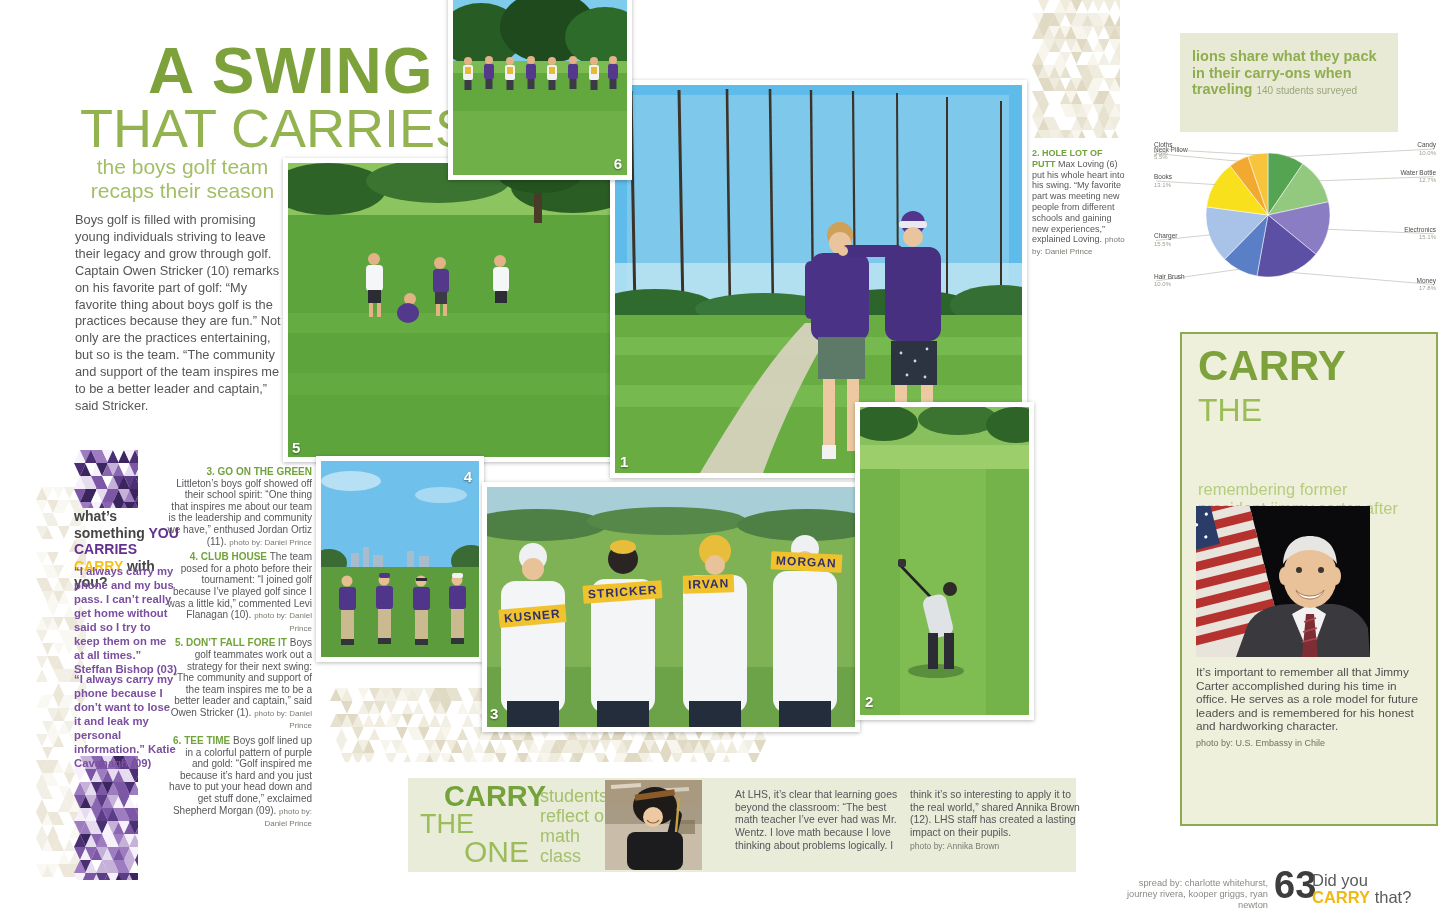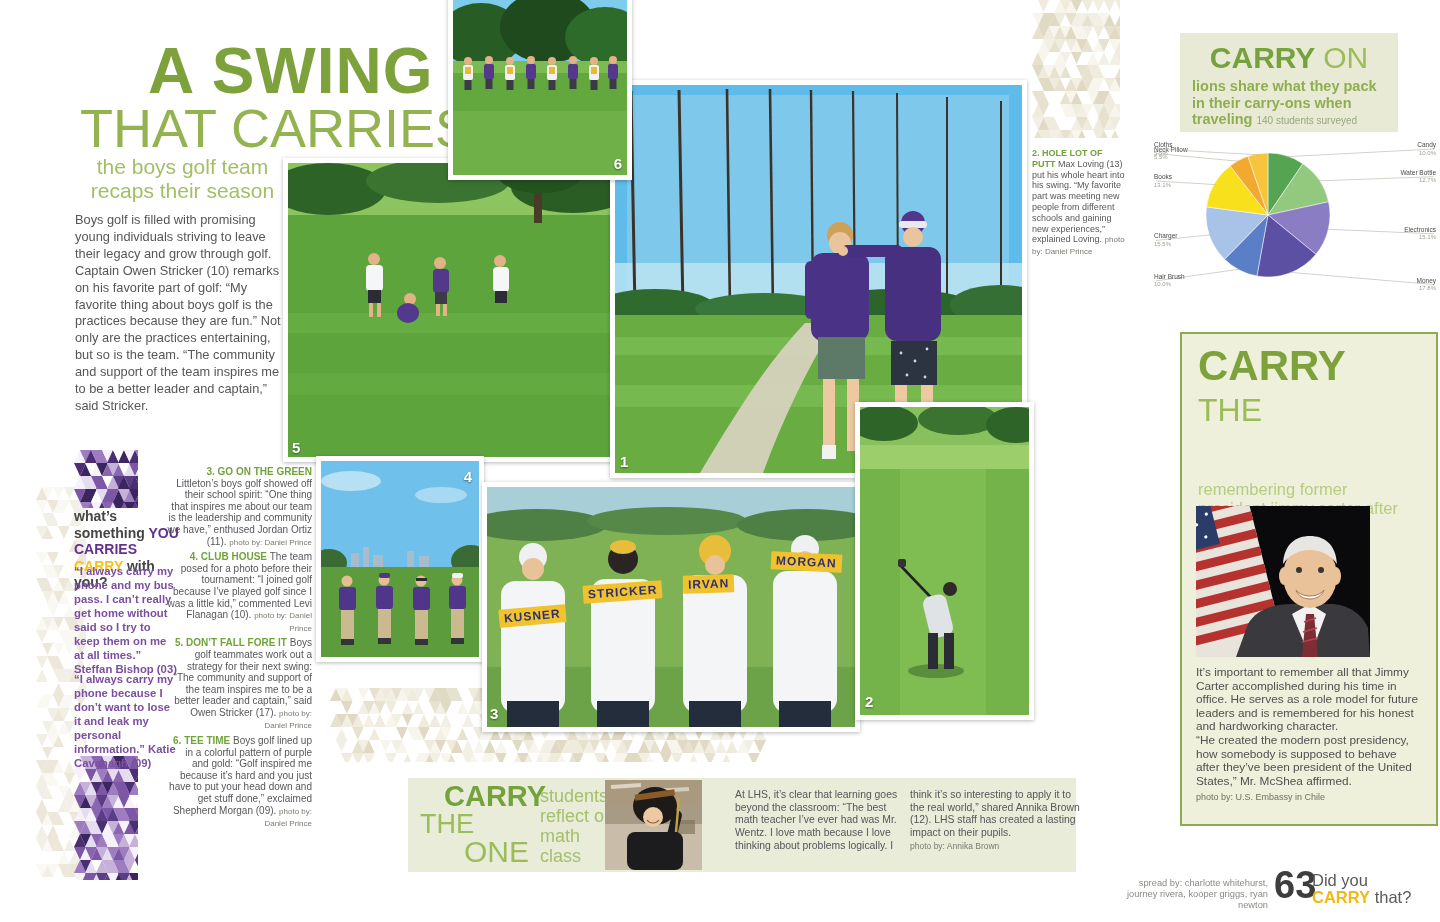--- a/index.html
+++ b/index.html
@@ -398,32 +398,29 @@
   <div class="quote" id="quote1">
     <span>“I always carry my phone and my bus pass. I can’t really get home without said so I try to keep them on me at all times.” </span><span>Steffan Bishop (03)</span>
   </div>
   <div class="quote" id="quote2">
     <span>“I always carry my phone because I don’t want to lose it and leak my personal information.” </span><span>Katie Cavanagh (09)</span>
   </div>
 
   <div class="cap-col" id="caps-left">
     <p class="cap"><span class="cap-h">3. GO ON THE GREEN </span><span>Littleton’s boys golf showed off their school spirit: “One thing that inspires me about our team is the leadership and community we have,” enthused Jordan Ortiz (11). </span><span class="cap-c">photo by: Daniel Prince</span></p>
     <p class="cap"><span class="cap-h">4. CLUB HOUSE </span><span>The team posed for a photo before their tournament: “I joined golf because I’ve played golf since I was a little kid,” commented Levi Flanagan (10). </span><span class="cap-c">photo by: Daniel Prince</span></p>
-    <p class="cap"><span class="cap-h">5. DON’T FALL FORE IT </span><span>Boys golf teammates work out a strategy for their next swing: “The community and support of the team inspires me to be a better leader and captain,” said Owen Stricker (17). </span><span class="cap-c">photo by: Daniel Prince</span></p>
+    <p class="cap"><span class="cap-h">5. DON’T FALL FORE IT </span><span>Boys golf teammates work out a strategy for their next swing: “The community and support of the team inspires me to be a better leader and captain,” said Owen Stricker (1). </span><span class="cap-c">photo by: Daniel Prince</span></p>
     <p class="cap"><span class="cap-h">6. TEE TIME </span><span>Boys golf lined up in a colorful pattern of purple and gold: “Golf inspired me because it’s hard and you just have to put your head down and get stuff done,” exclaimed Shepherd Morgan (09). </span><span class="cap-c">photo by: Daniel Prince</span></p>
   </div>
 
   <div class="cap-col" id="caps-right">
-    <p class="cap"><span class="cap-h">2. HOLE LOT OF PUTT </span><span>Max Loving (13) put his whole heart into his swing. “My favorite part was meeting new people from different schools and gaining new experiences,” explained Loving. </span><span class="cap-c">photo by: Daniel Prince</span></p>
+    <p class="cap"><span class="cap-h">2. HOLE LOT OF PUTT </span><span>Max Loving (6) put his whole heart into his swing. “My favorite part was meeting new people from different schools and gaining new experiences,” explained Loving. </span><span class="cap-c">photo by: Daniel Prince</span></p>
   </div>
 
   <div id="carry-on-box">
-    <div class="co-title">
-      <span class="co-bold">CARRY </span><span class="co-thin">ON</span>
-    </div>
     <div class="co-sub">
       <span>lions share what they pack in their carry-ons when traveling </span><span class="co-note">140 students surveyed</span>
     </div>
   </div>
   <svg id="pie-svg" class="pie" viewBox="0 0 290 162">
       <path d="M118,77 L118,15 A62,62 0 0 1 152.86754335409256,25.73349611636779 Z" fill="#55a451" stroke="#ffffff" stroke-width="0.5"></path>
       <path d="M284,11 L135.94690624992467,18.69984085736631" stroke="#b3b3a6" stroke-width="0.6" fill="none"></path>
       <text x="286" y="9" text-anchor="end" class="pie-label">Candy</text>
       <text x="286" y="16.5" text-anchor="end" class="pie-pct">10.0%</text>
       <path d="M118,77 L152.86754335409256,25.73349611636779 A62,62 0 0 1 178.57235196533364,63.771614709733356 Z" fill="#93c97e" stroke="#ffffff" stroke-width="0.5"></path>
@@ -497,21 +494,20 @@
         <path d="M87,58 C88,38 100,30 114,30 C128,30 140,38 141,58 C134,48 124,44 114,44 C104,44 94,48 87,58 Z" fill="#e8e6e2"></path>
         <ellipse cx="88" cy="70" rx="5" ry="9" fill="#e9c29a"></ellipse>
         <ellipse cx="140" cy="70" rx="5" ry="9" fill="#e9c29a"></ellipse>
         <circle cx="103" cy="64" r="3" fill="#3c3430"></circle>
         <circle cx="125" cy="64" r="3" fill="#3c3430"></circle>
         <path d="M100,84 C106,92 122,92 128,84 C124,96 104,96 100,84 Z" fill="#ffffff" stroke="#a8764e" stroke-width="1"></path>
       </svg>
     </div>
     <div class="lg-body">
       <p>It’s important to remember all that Jimmy Carter accomplished during his time in office. He serves as a role model for future leaders and is remembered for his honest and hardworking character.</p>
-      <p>“He created the modern post presidency, how somebody is supposed to behave after they’ve been president of the United States,” Mr. McShea affirmed.</p>
       <div class="lg-credit">photo by: U.S. Embassy in Chile</div>
     </div>
   </div>
 
   <div id="carry-one-box">
     <div class="c1-title">
       <div class="c1-l1">CARRY</div>
       <div class="c1-l2">THE</div>
       <div class="c1-l3">ONE</div>
     </div>

